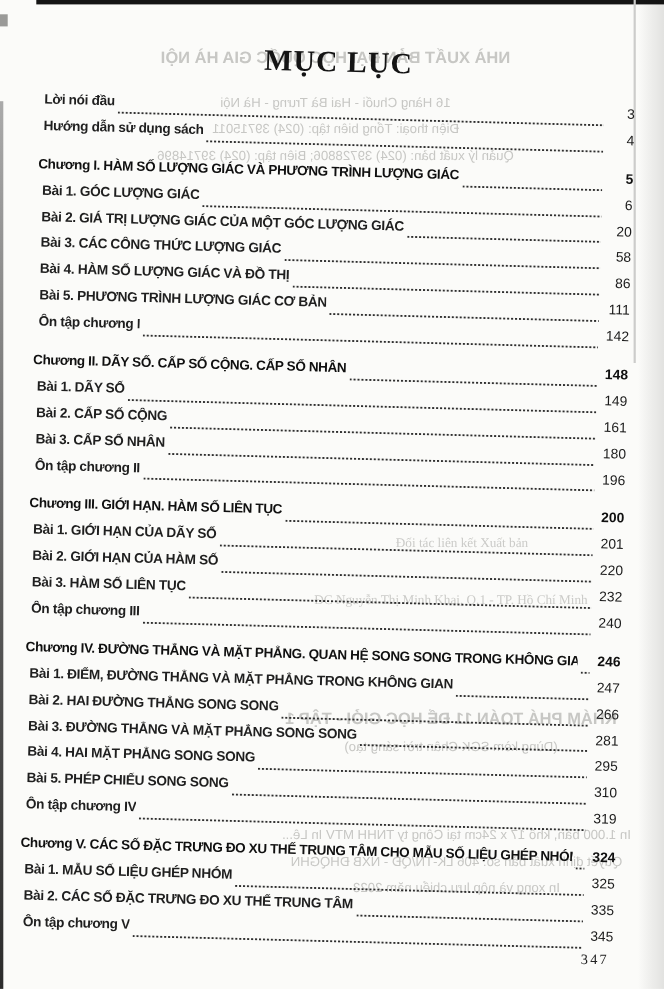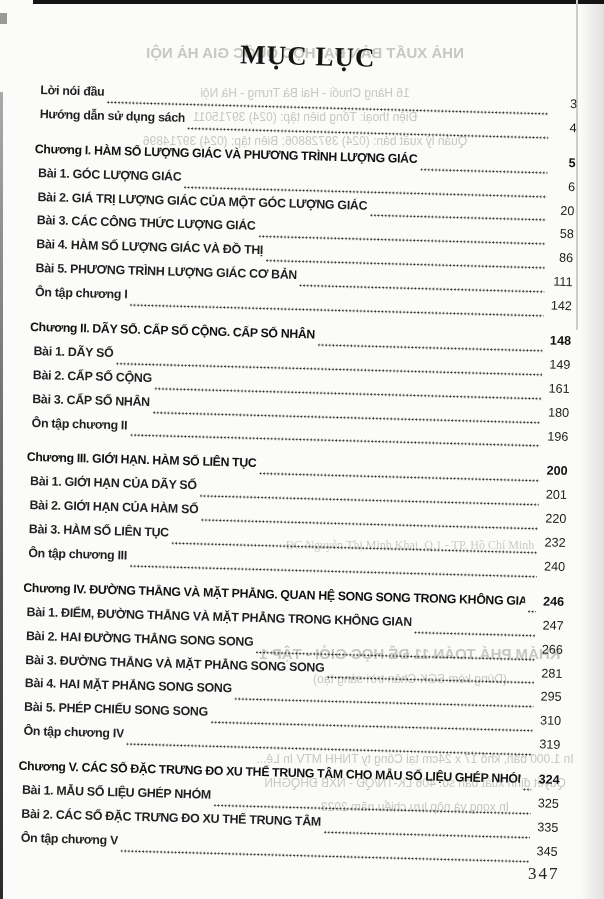--- a/index.html
+++ b/index.html
@@ -56,39 +56,40 @@
   .row .pg{
     font-size:12.6px;font-weight:400;color:#1b1b1b;
     min-width:26px;text-align:right;flex:0 0 auto;
   }
   .row.entry{padding-left:4px;}
   .row.chapter{margin-top:11px;}
   .row.chapter .label{font-weight:800;color:#101010;letter-spacing:-0.35px;font-size:12.3px;}
   .row.chapter .pg{font-weight:800;color:#101010;}
   .folio{
     position:absolute;left:528px;top:864px;z-index:1;
-    font-family:"Liberation Serif", serif;font-size:17px;color:#222;
+    font-family:"Liberation Serif", serif;font-size:13px;color:#222;
     letter-spacing:2px;
     text-align:center;
   }
 </style>
 </head>
 <body>
 
 <div class="artifact-top-bar"></div>
 <div class="artifact-top-dash"></div>
 <div class="artifact-left-line"></div>
 <div class="artifact-right-shade"></div>
 <div class="artifact-right-line"></div>
 
 <div class="show-through">
     <div class="st-line mirrored bold big" style="top: 44px; left: 60px; width: 490px;">NHÀ XUẤT BẢN ĐẠI HỌC QUỐC GIA HÀ NỘI</div>
     <div class="st-line mirrored" style="top: 86px; left: 80px; width: 450px;">16 Hàng Chuối - Hai Bà Trưng - Hà Nội</div>
     <div class="st-line mirrored" style="top: 110px; left: 80px; width: 450px;">Điện thoại: Tổng biên tập: (024) 39715011</div>
     <div class="st-line mirrored" style="top: 134px; left: 60px; width: 490px;">Quản lý xuất bản: (024) 39728806; Biên tập: (024) 39714896</div>
+    <div class="st-line serif" style="top: 486px; left: 300px; width: 240px;">Đối tác liên kết Xuất bản</div>
     <div class="st-line serif" style="top: 538px; left: 260px; width: 300px;">ĐC Nguyễn Thị Minh Khai, Q.1 - TP. Hồ Chí Minh</div>
     <div class="st-line mirrored bold big" style="top: 645px; left: 250px; width: 320px;">KHÁM PHÁ TOÁN 11 ĐỂ HỌC GIỎI - TẬP 1</div>
     <div class="st-line mirrored" style="top: 672px; left: 270px; width: 280px;">(Dùng kèm SGK Chân trời sáng tạo)</div>
     <div class="st-line mirrored" style="top: 752px; left: 250px; width: 330px;">In 1.000 bản, khổ 17 x 24cm tại Công ty TNHH MTV In Lê...</div>
     <div class="st-line mirrored" style="top: 776px; left: 250px; width: 330px;">Quyết định xuất bản số: 406 LK-TN/QĐ - NXB ĐHQGHN</div>
     <div class="st-line mirrored" style="top: 800px; left: 270px; width: 290px;">In xong và nộp lưu chiểu năm 2023</div>
   </div>
 
 <div class="content">
   <div class="page-title">MỤC LỤC</div>

